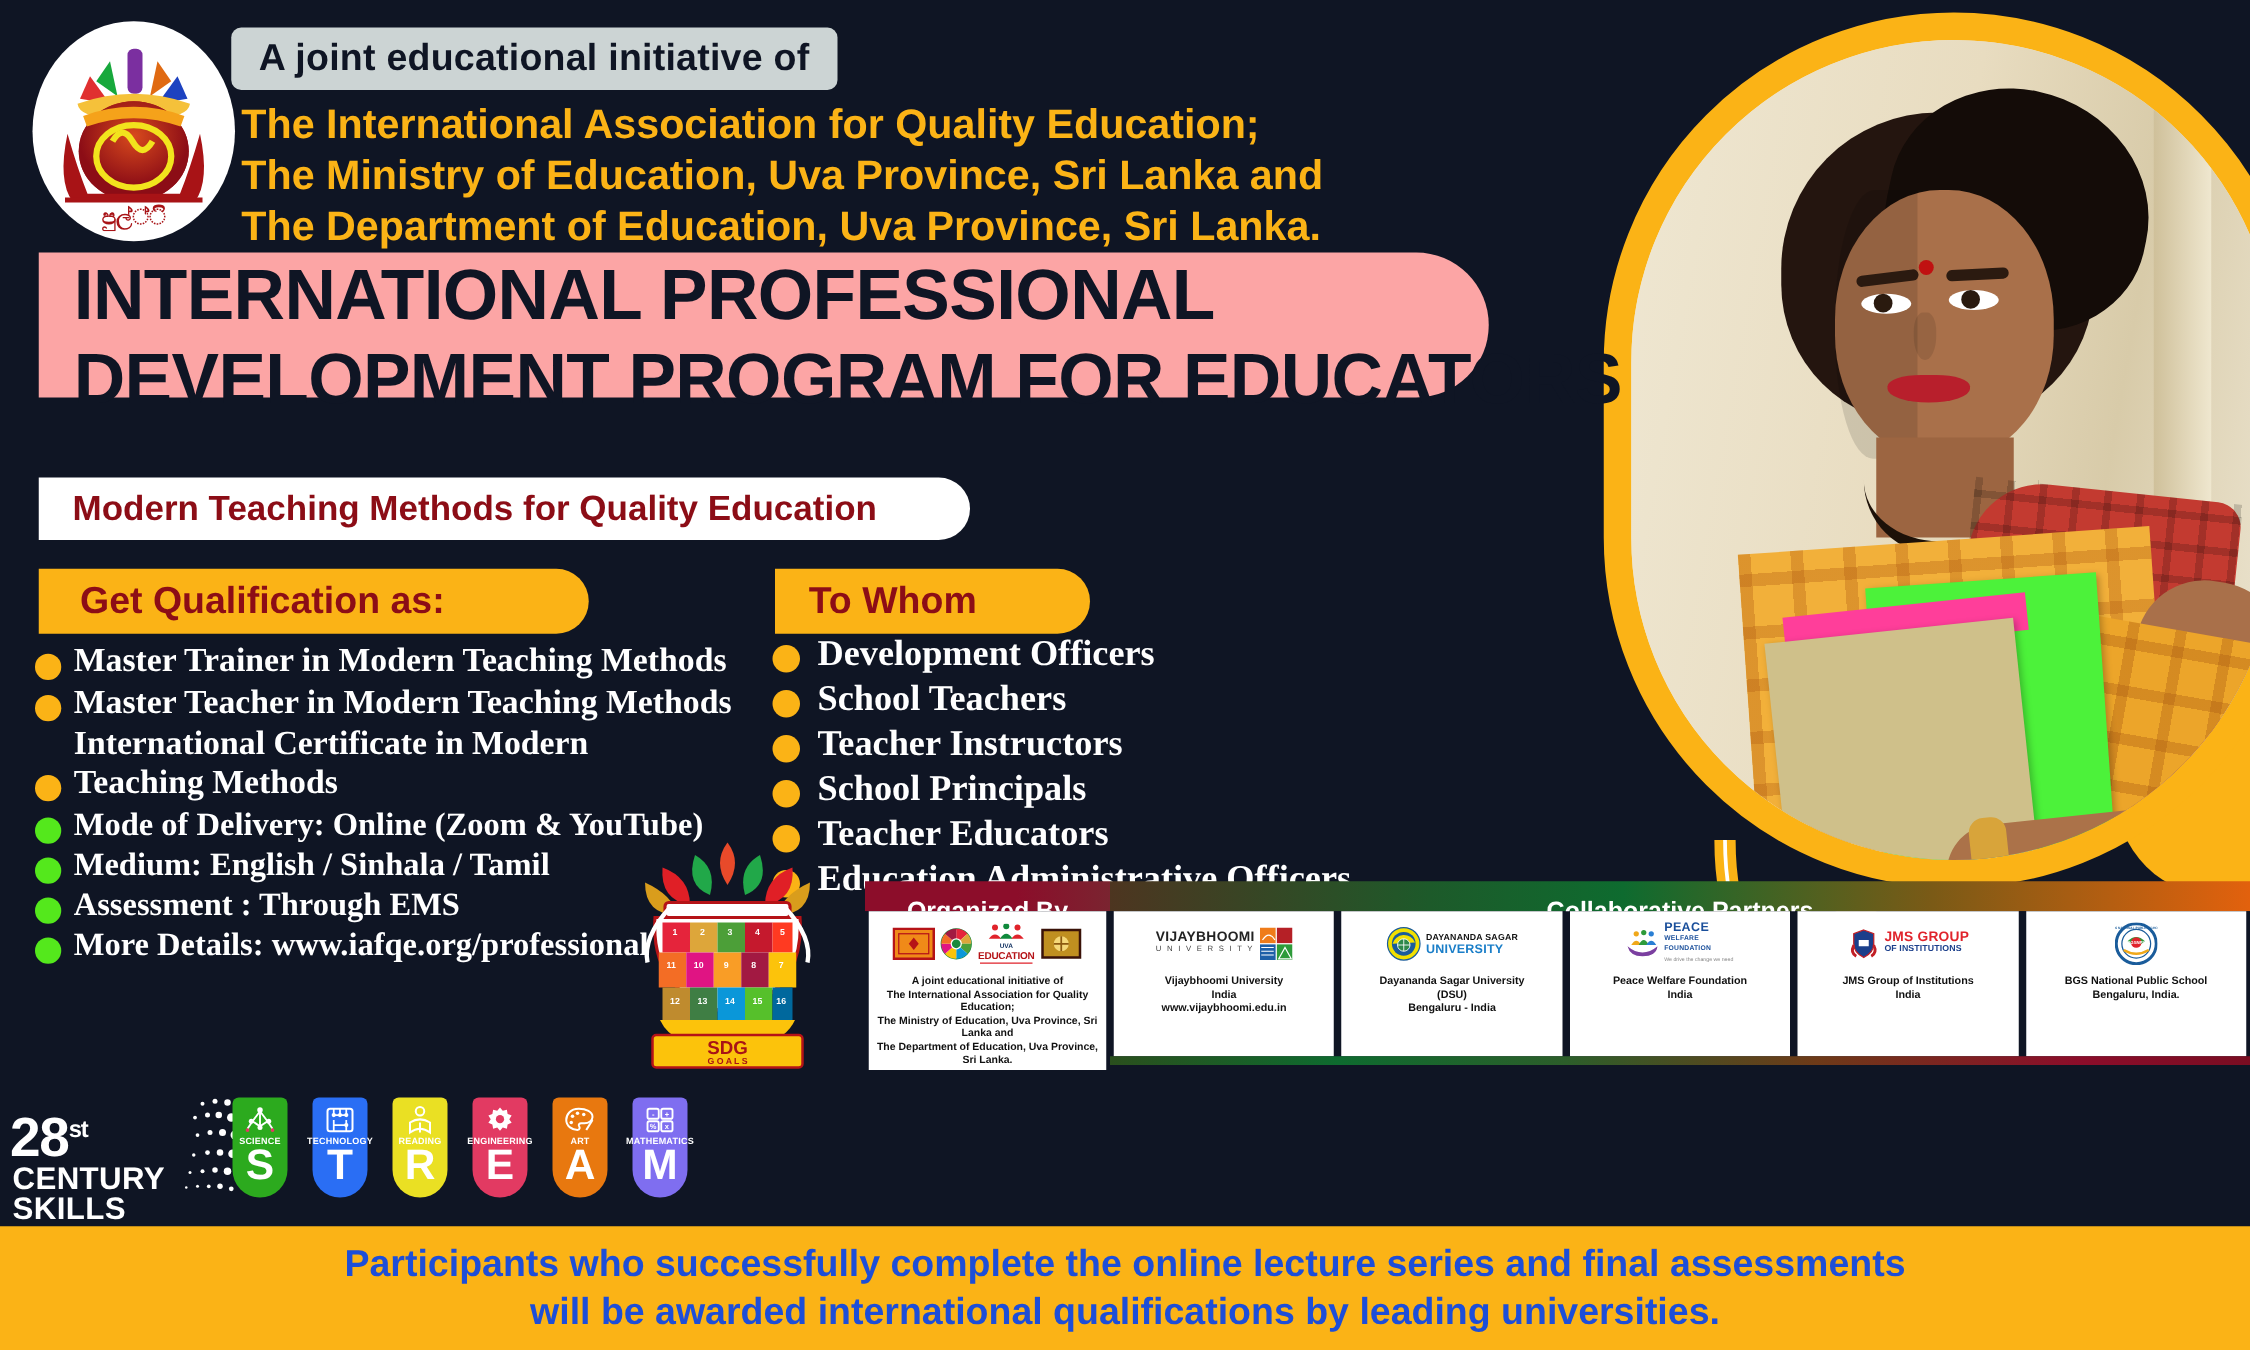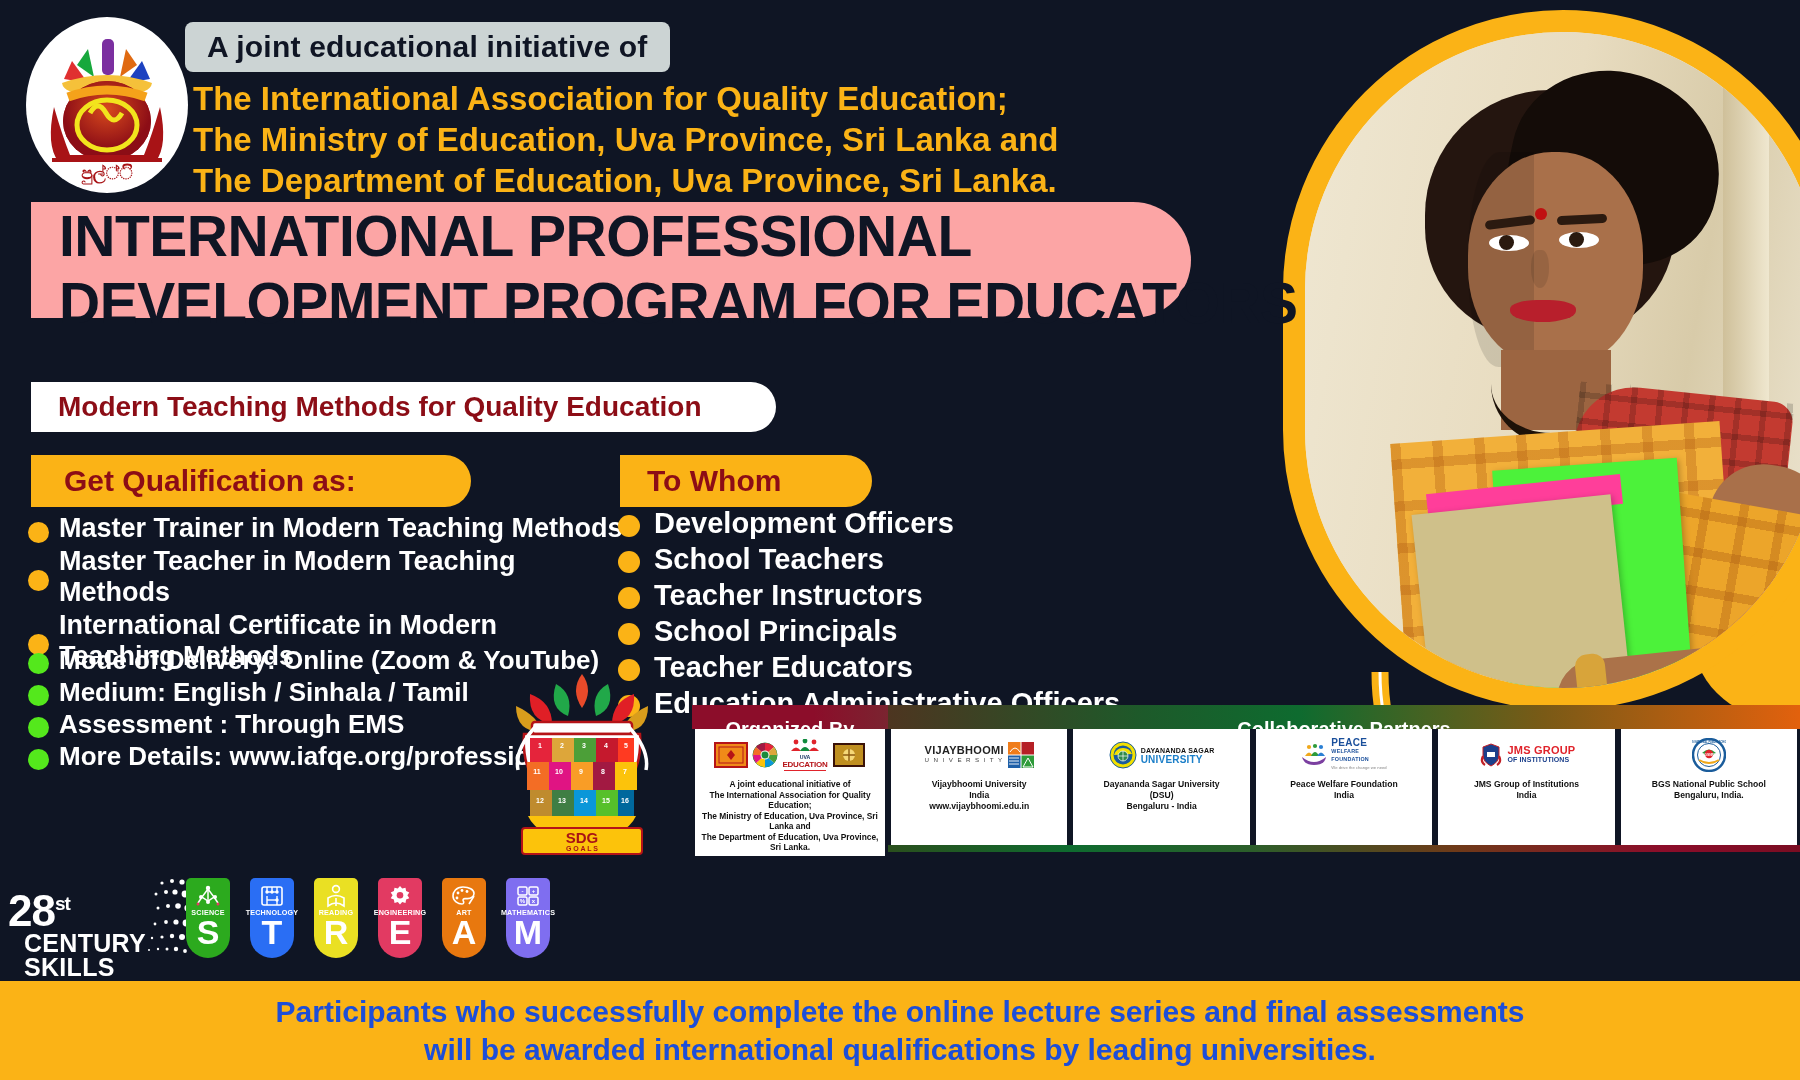--- a/index.html
+++ b/index.html
@@ -102,39 +102,39 @@
   .pill {
     position:absolute; background:#FBB316; border-radius:0 30px 30px 0;
     display:flex; align-items:center; z-index:4; height:52px;
   }
   .pill span { color:#8c0d16; font-weight:bold; font-size:30px; white-space:nowrap; }
   #pill-qual { left:31px; top:455px; width:440px; padding-left:33px; }
   #pill-whom { left:620px; top:455px; width:252px; padding-left:27px; }
 
   
   .blist { position:absolute; z-index:4; }
-  .brow2 { display:flex; align-items:center; margin-bottom:2px; }
+  .brow2 { display:flex; align-items:flex-end; margin-bottom:2px;font-family:Liberation Serif, serif; }
   .dot { width:21px; height:21px; border-radius:50%; flex:0 0 21px; margin-top:7px; margin-right:10px; }
   .dot.amber { background:#FBB316; }
   .dot.green { background:#54e81c; }
   .btxt { color:#fff; font-weight:bold; font-size:27px; line-height:31px; }
 
   #list-qual { left:28px; top:513px; width:600px; }
   #list-delivery { left:28px; top:645px; width:600px; }
   #list-delivery .btxt { font-size:26px; line-height:30px; }
   #list-whom { left:618px; top:508px; width:520px; }
   #list-whom .btxt { font-size:29px; line-height:30px; }
   #list-whom .brow2 { margin-bottom:6px; }
   #list-whom .dot { width:22px; height:22px; flex:0 0 22px; margin-right:14px; margin-top:5px; }
 
   
   .cs-block { position:absolute; left:8px; top:884px; width:175px; height:70px; z-index:4; color:#fff; }
   .cs-21 { font-size:44px; font-weight:bold; letter-spacing:-1px; line-height:40px; }
   .cs-21 sup { font-size:19px; }
-  .cs-words { display:inline-block; vertical-align:top; margin-left:16px; }
+  .cs-words { display:inline-block; vertical-align:top; margin-left:2px; }
   .cs-words div { font-size:25px; font-weight:bold; line-height:24px; letter-spacing:.3px; }
   .globe-dots { position:absolute; left:128px; top:874px; width:82px; height:86px; z-index:4; }
 
   
   .stream { position:absolute; left:186px; top:878px; display:flex; gap:20px; z-index:4; }
   .sc { width:44px; height:80px; border-radius:5px 5px 22px 22px; position:relative; display:flex; flex-direction:column; align-items:center; }
   .sc .ico { margin-top:6px; width:26px; height:24px; }
   .sc .cap { font-size:7.2px; font-weight:bold; color:#fff; letter-spacing:.2px; }
   .sc .big { font-size:34px; font-weight:bold; color:#fff; line-height:32px; margin-top:-1px; }
 

